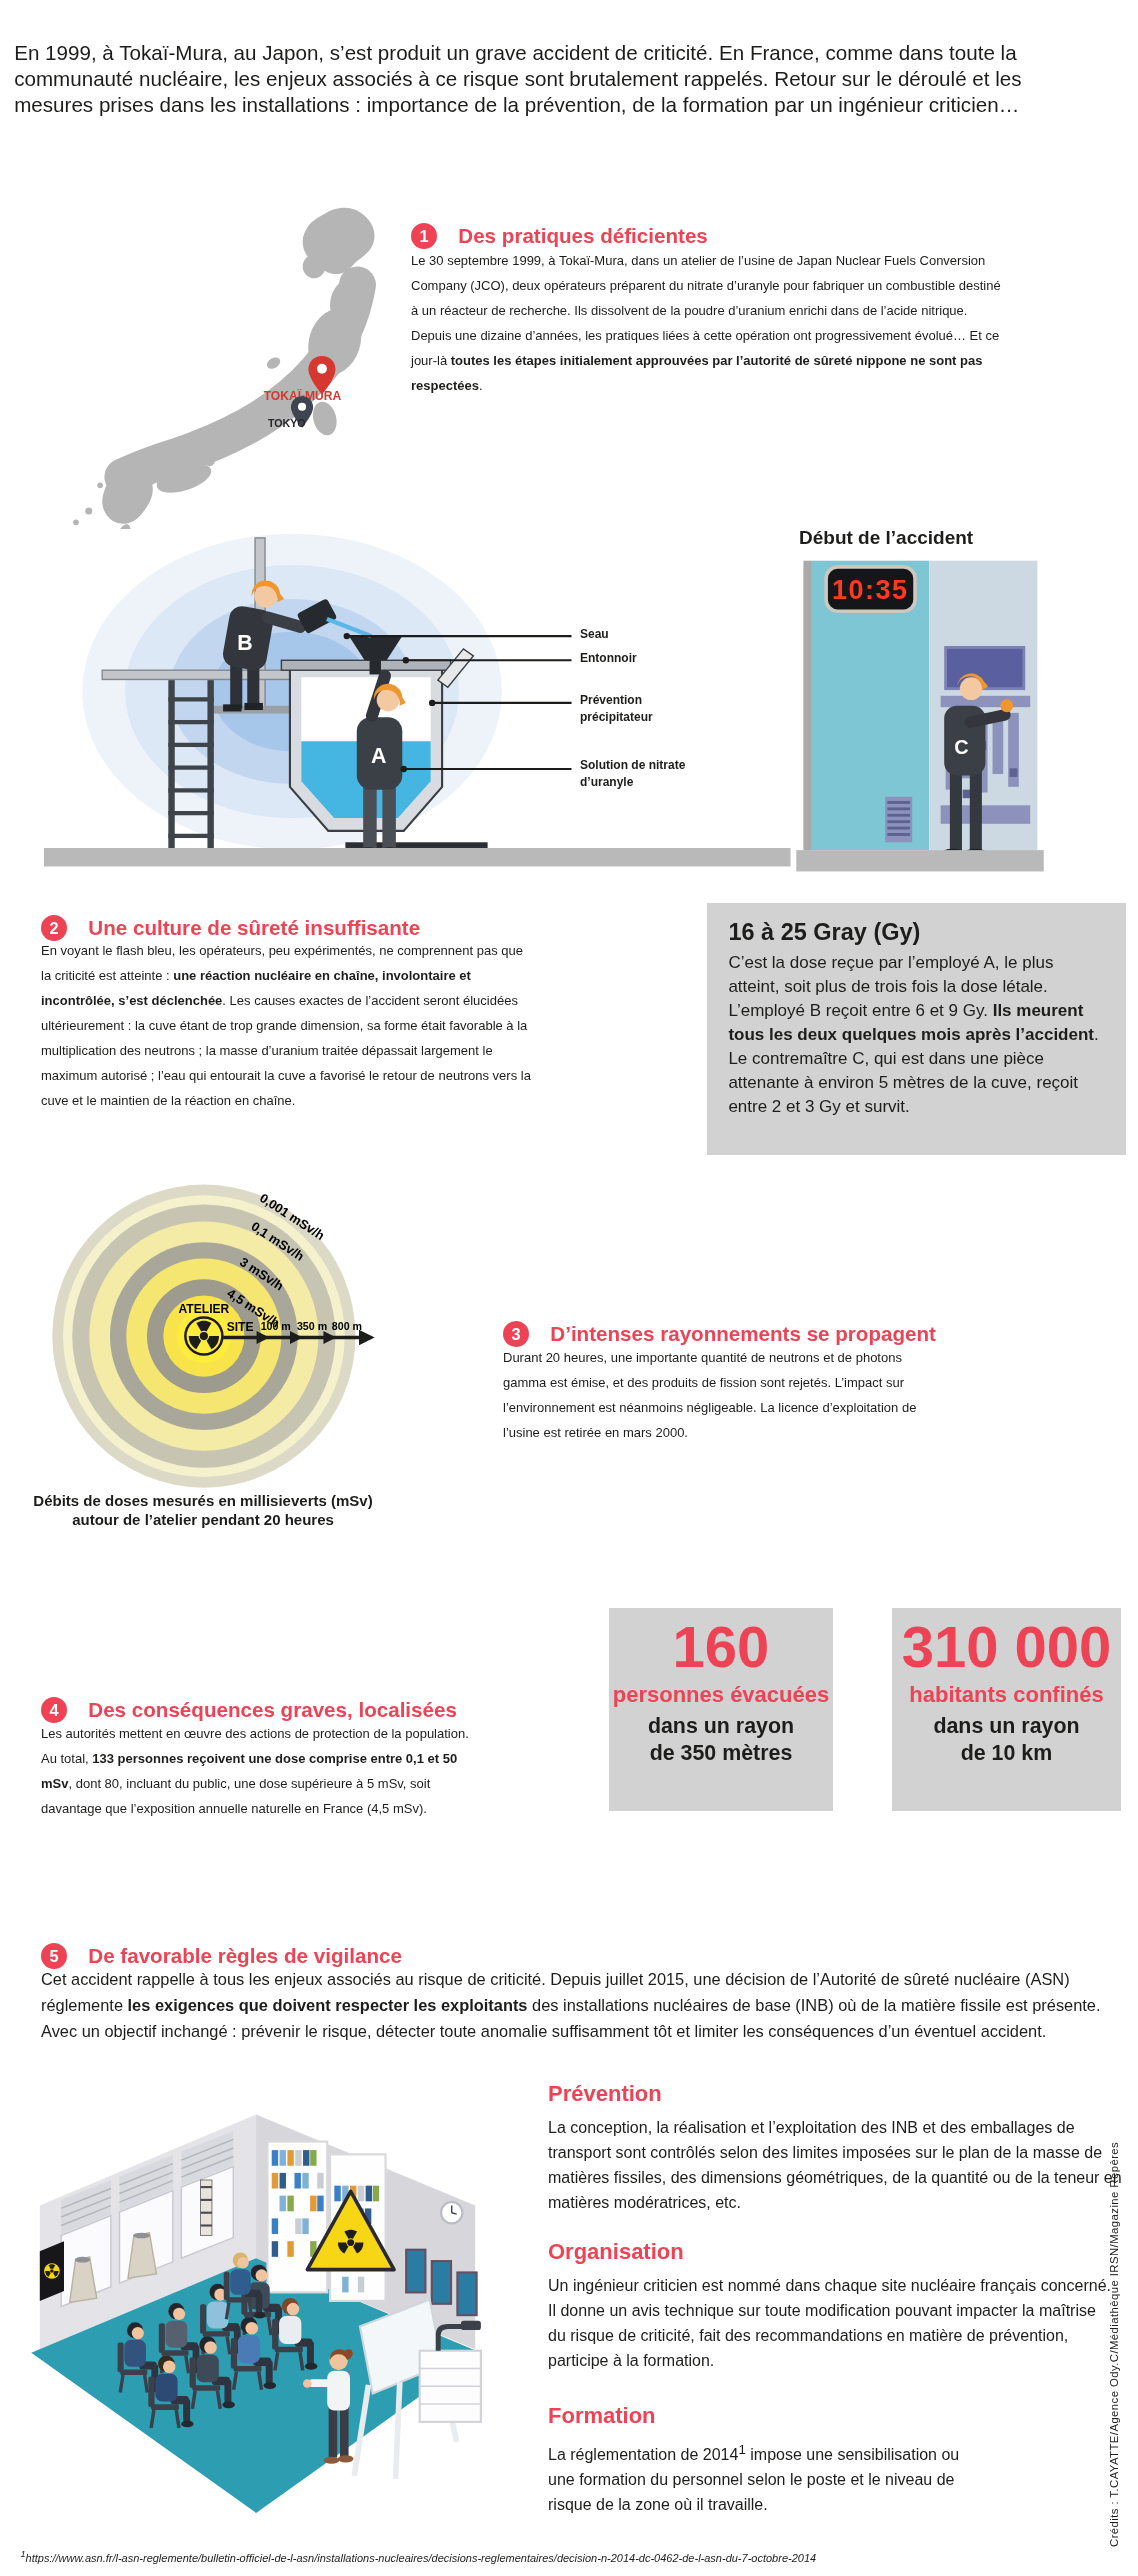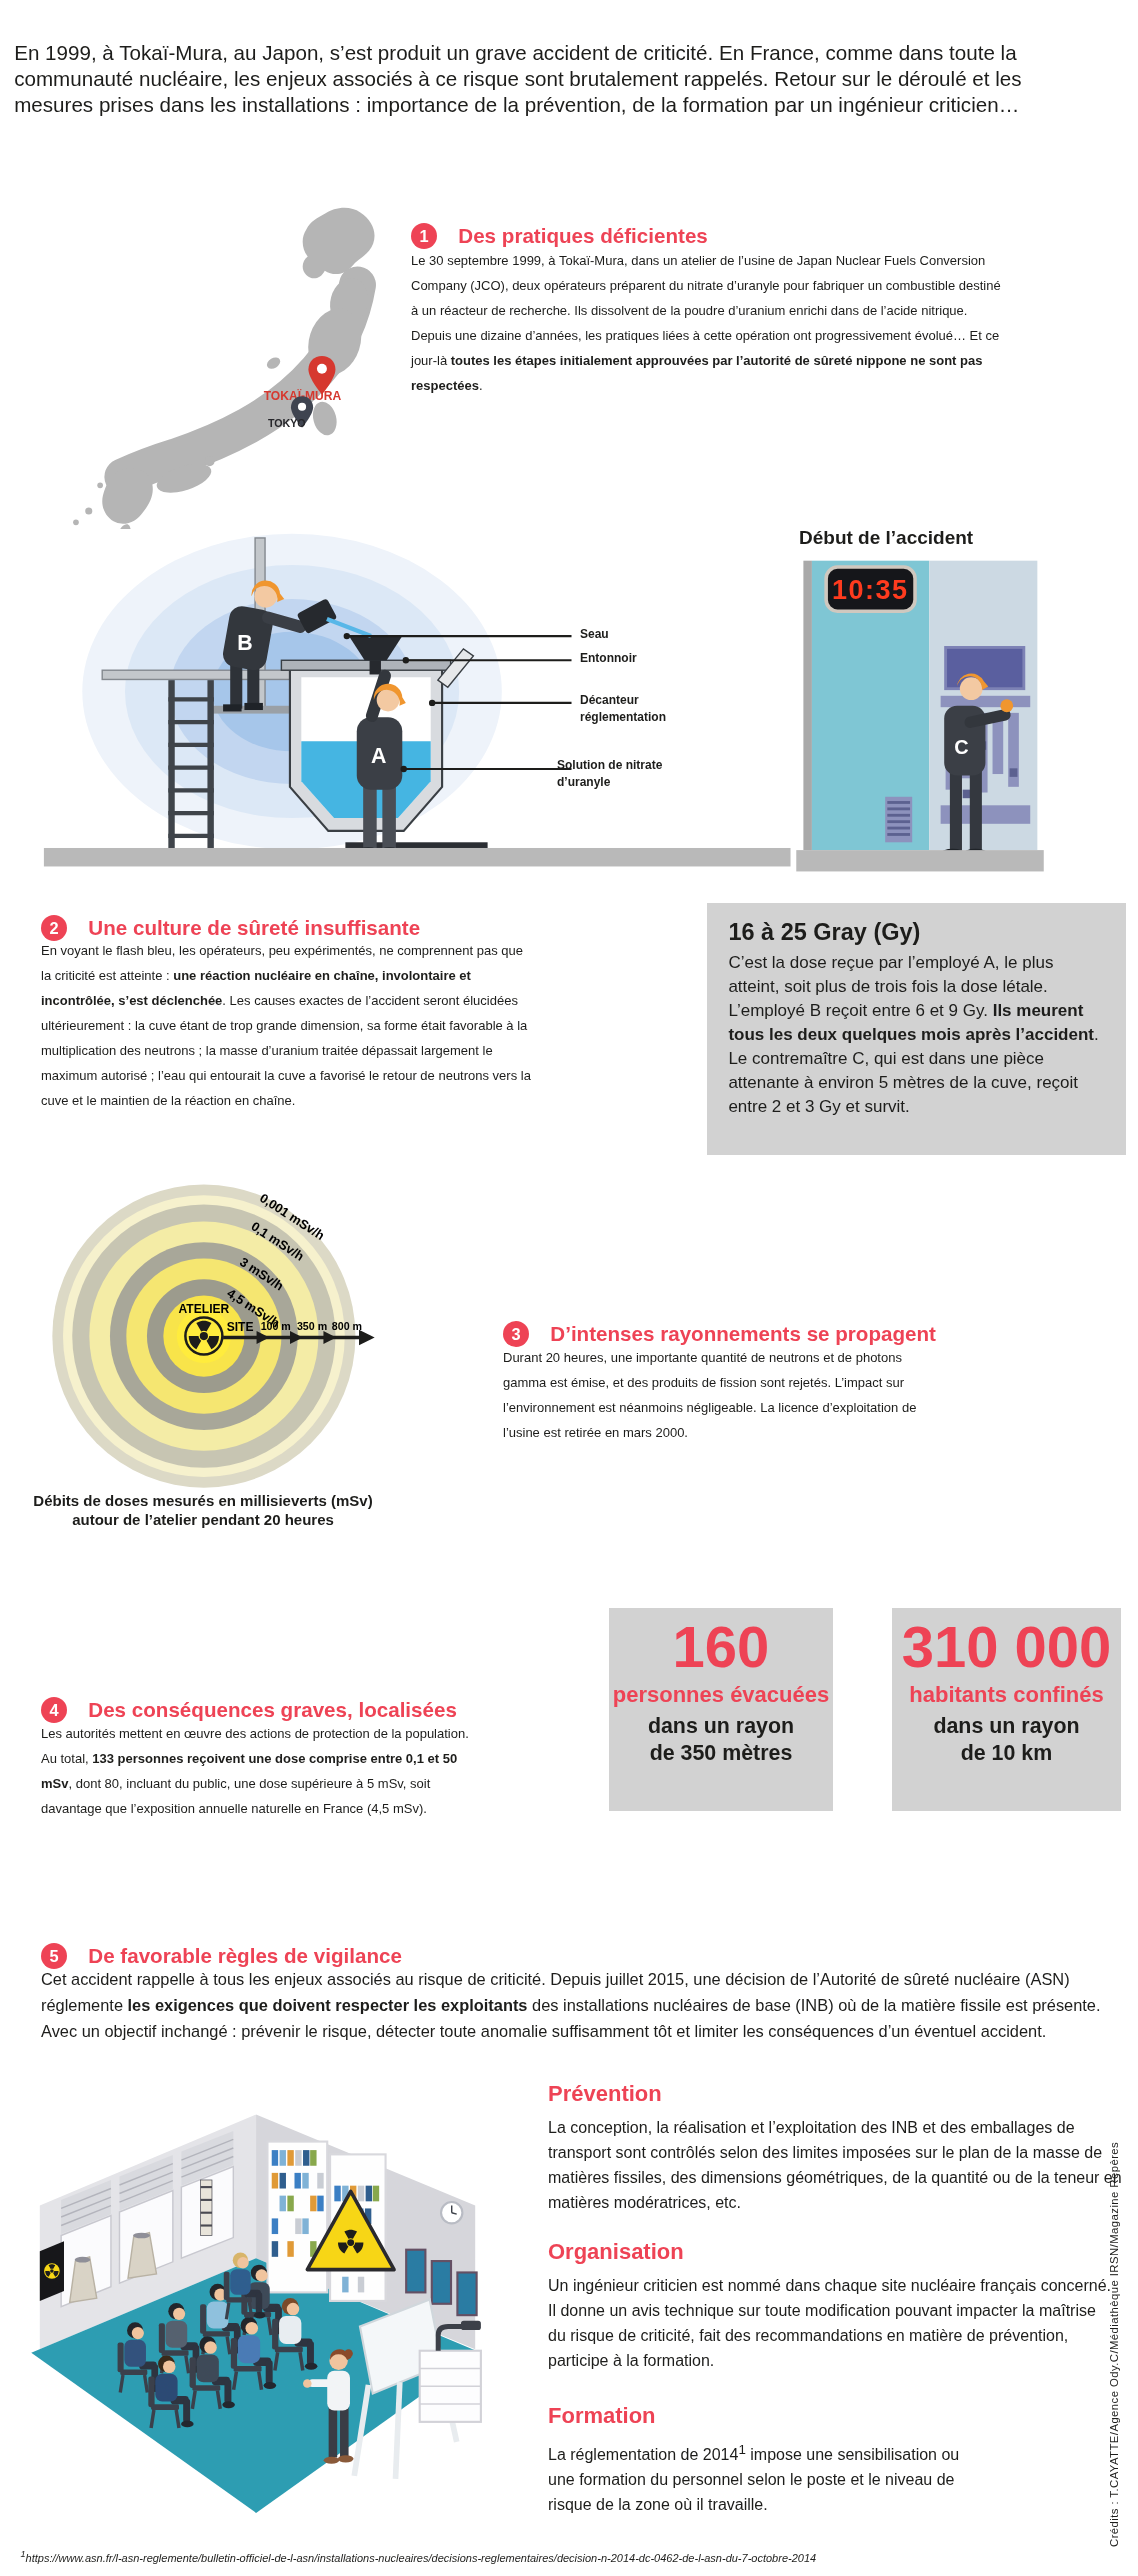--- a/index.html
+++ b/index.html
@@ -150,22 +150,22 @@
       <line x1="552" y1="246" x2="748" y2="246"></line>
         <circle cx="552" cy="246" r="4.5" fill="#1d1d1b" stroke="none"></circle>
       <line x1="512" y1="339" x2="748" y2="339"></line>
         <circle cx="512" cy="339" r="4.5" fill="#1d1d1b" stroke="none"></circle>
     </g>
     <rect x="6" y="450" width="1050" height="26" fill="#b9b9b9"></rect>
   </svg>
 
   <div class="scene-label" style="left:580px;top:626px;">Seau</div>
   <div class="scene-label" style="left:580px;top:650px;">Entonnoir</div>
-  <div class="scene-label" style="left:580px;top:692px;width:93px;">Décanteur réglementation</div>
-  <div class="scene-label" style="left:557px;top:757px;width:135px;">Solution de nitrate d’uranyle</div>
+  <div class="scene-label" style="left:580px;top:692px;width:93px;">Prévention précipitateur</div>
+  <div class="scene-label" style="left:580px;top:757px;width:135px;">Solution de nitrate d’uranyle</div>
 
   <p class="scene-title">Début de l’accident</p>
   <svg class="abs" style="left:796px;top:555px;" width="253" height="320" viewBox="0 0 355 450">
     <rect x="10" y="8" width="12" height="407" fill="#a9a9a9"></rect>
     <rect x="22" y="8" width="165" height="407" fill="#7fc6d4"></rect>
     <rect x="187" y="8" width="152" height="407" fill="#ccd9e3"></rect>
     <g>
       <rect x="42" y="17" width="125" height="62" rx="16" fill="#15161a" stroke="#cfc8bf" stroke-width="5"></rect>
       <text x="104" y="62" text-anchor="middle" font-family="DejaVu Sans Mono, monospace" font-size="38" font-weight="bold" fill="#ff3b1e" letter-spacing="2">10:35</text>
     </g>

